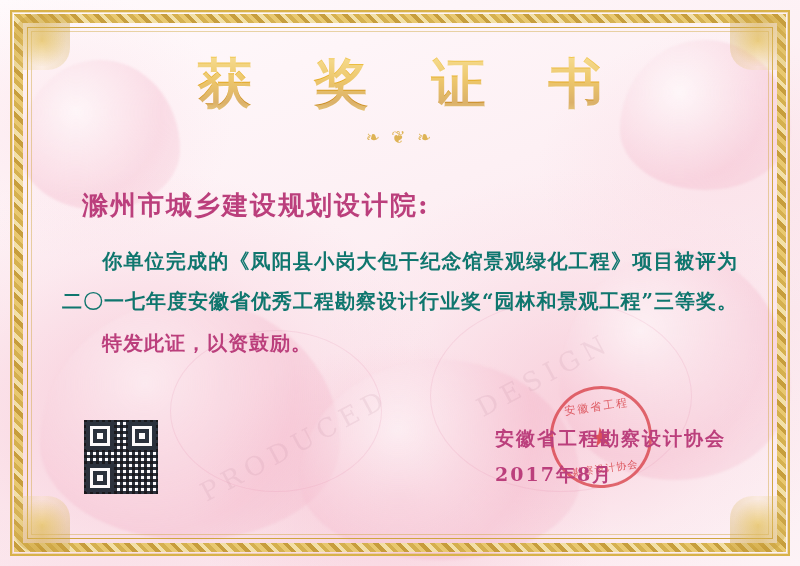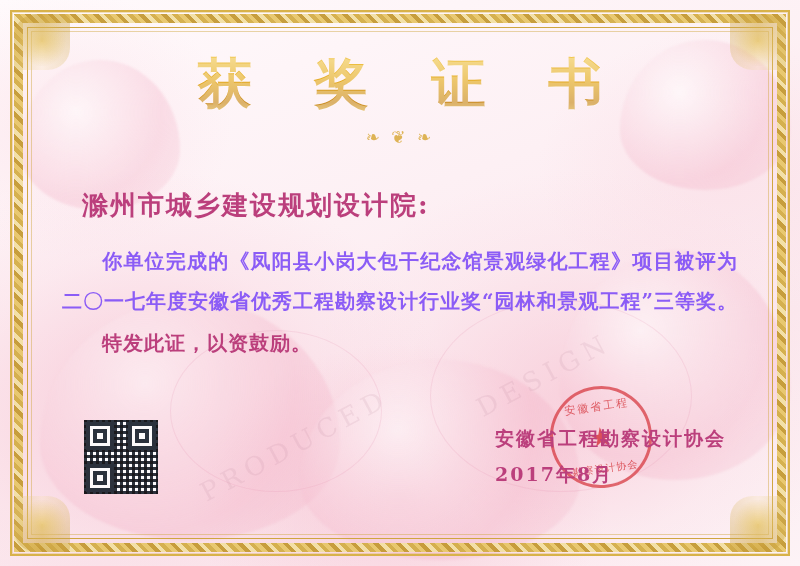--- a/index.html
+++ b/index.html
@@ -129,21 +129,21 @@
     letter-spacing: 2px;
     color: #bb3f7c;
     padding-left: 20px;
     font-weight: 600;
   }
   .para {
     margin-top: 18px;
     font-size: 20px;
     line-height: 40px;
     letter-spacing: 1px;
-    color: #8b5cf6;
+    color: #0f766e;
     text-align: justify;
     font-weight: 600;
   }
   .para .indent { display: inline-block; width: 40px; }
   .para-2 {
     margin-top: 2px;
     font-size: 20px;
     line-height: 40px;
     letter-spacing: 1px;
     color: #bb3f7c;

